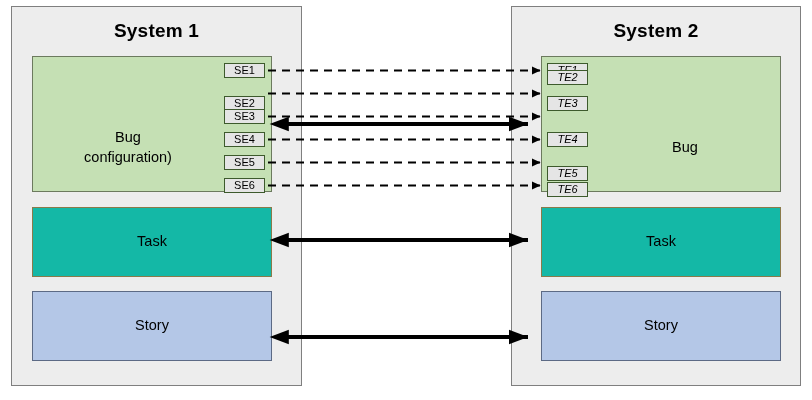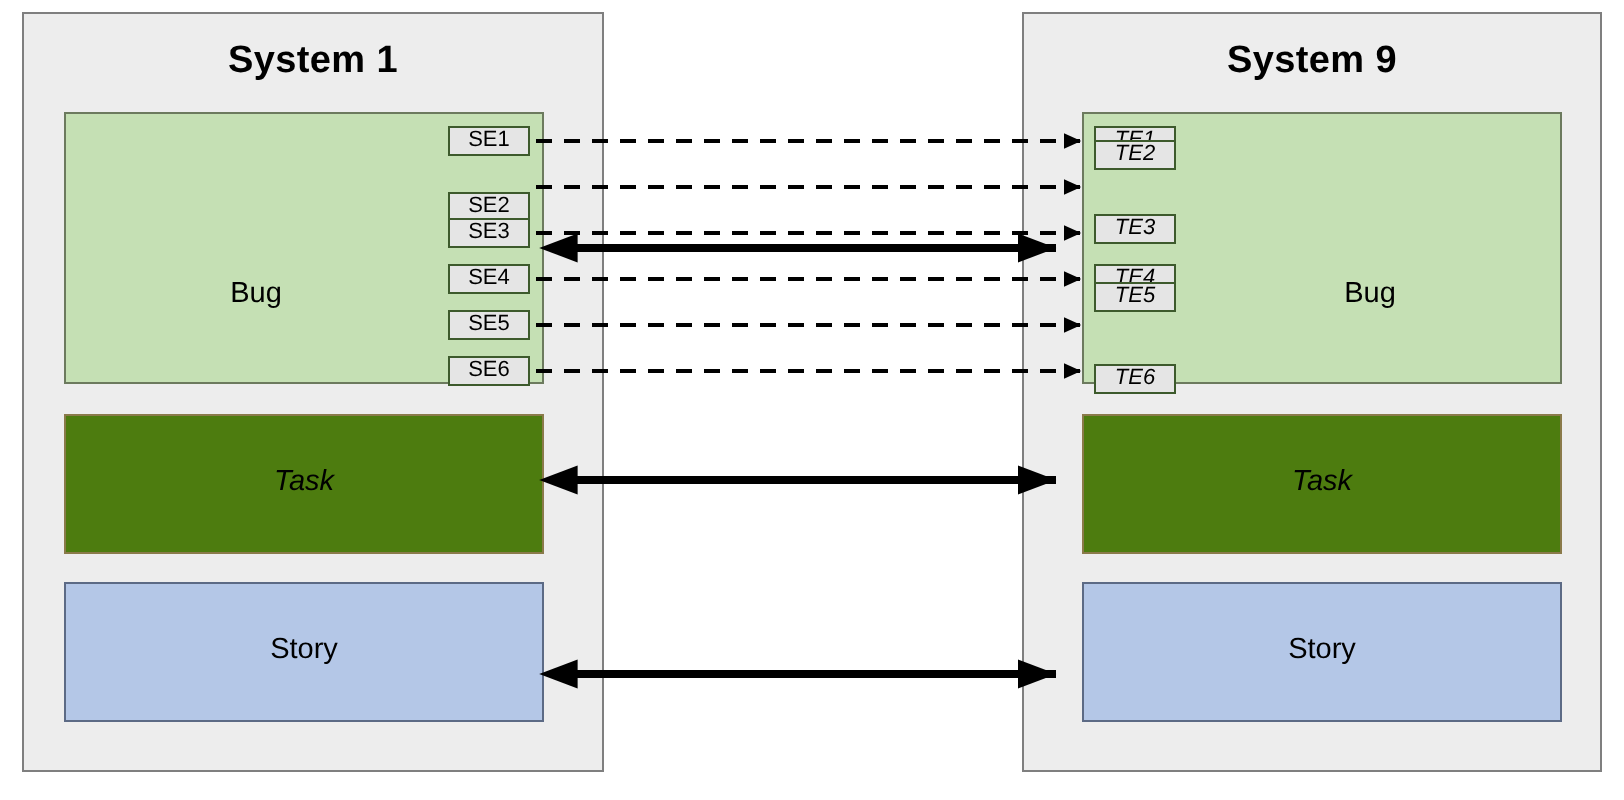--- a/index.html
+++ b/index.html
@@ -51,21 +51,21 @@
     border: 1.3px solid #6b7a60;
     display: flex;
     align-items: center;
     justify-content: center;
     text-align: center;
     font-size: 14.5px;
     color: #000;
     line-height: 1.35;
   }
   .item-box.bug   { background: #c5e0b4; border-color: #6c7a5e; }
-  .item-box.task  { background: #4d7c0f; border-color: #8a7a4a; font-style: italic; }
+  .item-box.task  { background: #14b8a6; border-color: #8a7a4a; }
   .item-box.story { background: #b4c7e7; border-color: #5c6a85; }
 
   
   #bug-left   { left: 32px;  top: 56px;  width: 240px; height: 136px; }
   #task-left  { left: 32px;  top: 207px; width: 240px; height: 70px;  }
   #story-left { left: 32px;  top: 291px; width: 240px; height: 70px;  }
   
   #bug-right   { left: 541px; top: 56px;  width: 240px; height: 136px; }
   #task-right  { left: 541px; top: 207px; width: 240px; height: 70px;  }
   #story-right { left: 541px; top: 291px; width: 240px; height: 70px;  }
@@ -106,20 +106,21 @@
 
 <div id="stage">
 
   <div class="system" id="system-left">
     <div class="system-title">System 1</div>
   </div>
 
   <div class="item-box bug" id="bug-left">
     <div class="bug-label">
       <div>Bug</div>
+      <div>configuration)</div>
     </div>
   </div>
 
   <div class="endpoint ep-left" style="top:63px">SE1</div>
   <div class="endpoint ep-left" style="top:96px">SE2</div>
   <div class="endpoint ep-left" style="top:109px">SE3</div>
   <div class="endpoint ep-left" style="top:132px">SE4</div>
   <div class="endpoint ep-left" style="top:155px">SE5</div>
   <div class="endpoint ep-left" style="top:178px">SE6</div>
 
@@ -127,32 +128,32 @@
     <div>Task</div>
   </div>
 
   <div class="item-box story" id="story-left">
     <div>
       <div>Story</div>
     </div>
   </div>
 
   <div class="system" id="system-right">
-    <div class="system-title">System 9</div>
+    <div class="system-title">System 2</div>
   </div>
 
   <div class="item-box bug" id="bug-right">
     <div class="bug-label">Bug</div>
   </div>
 
   <div class="endpoint ep-right" style="top:63px">TE1</div>
   <div class="endpoint ep-right" style="top:70px">TE2</div>
-  <div class="endpoint ep-right" style="top:107px">TE3</div>
+  <div class="endpoint ep-right" style="top:96px">TE3</div>
   <div class="endpoint ep-right" style="top:132px">TE4</div>
-  <div class="endpoint ep-right" style="top:141px">TE5</div>
+  <div class="endpoint ep-right" style="top:166px">TE5</div>
   <div class="endpoint ep-right" style="top:182px">TE6</div>
 
   <div class="item-box task" id="task-right">
     <div>Task</div>
   </div>
 
   <div class="item-box story" id="story-right">
     <div>Story</div>
   </div>
 

